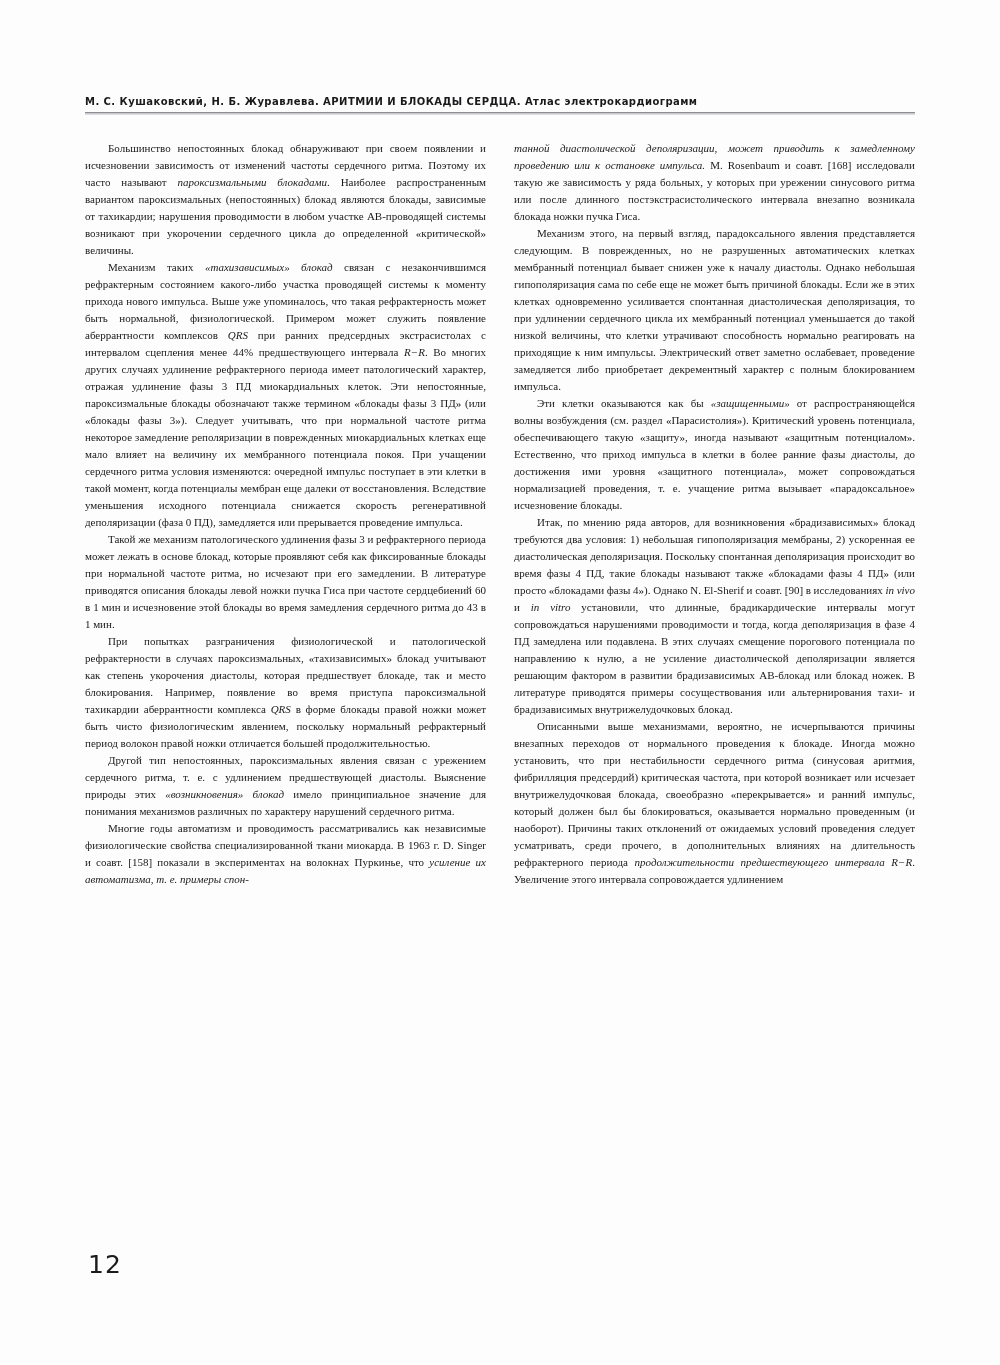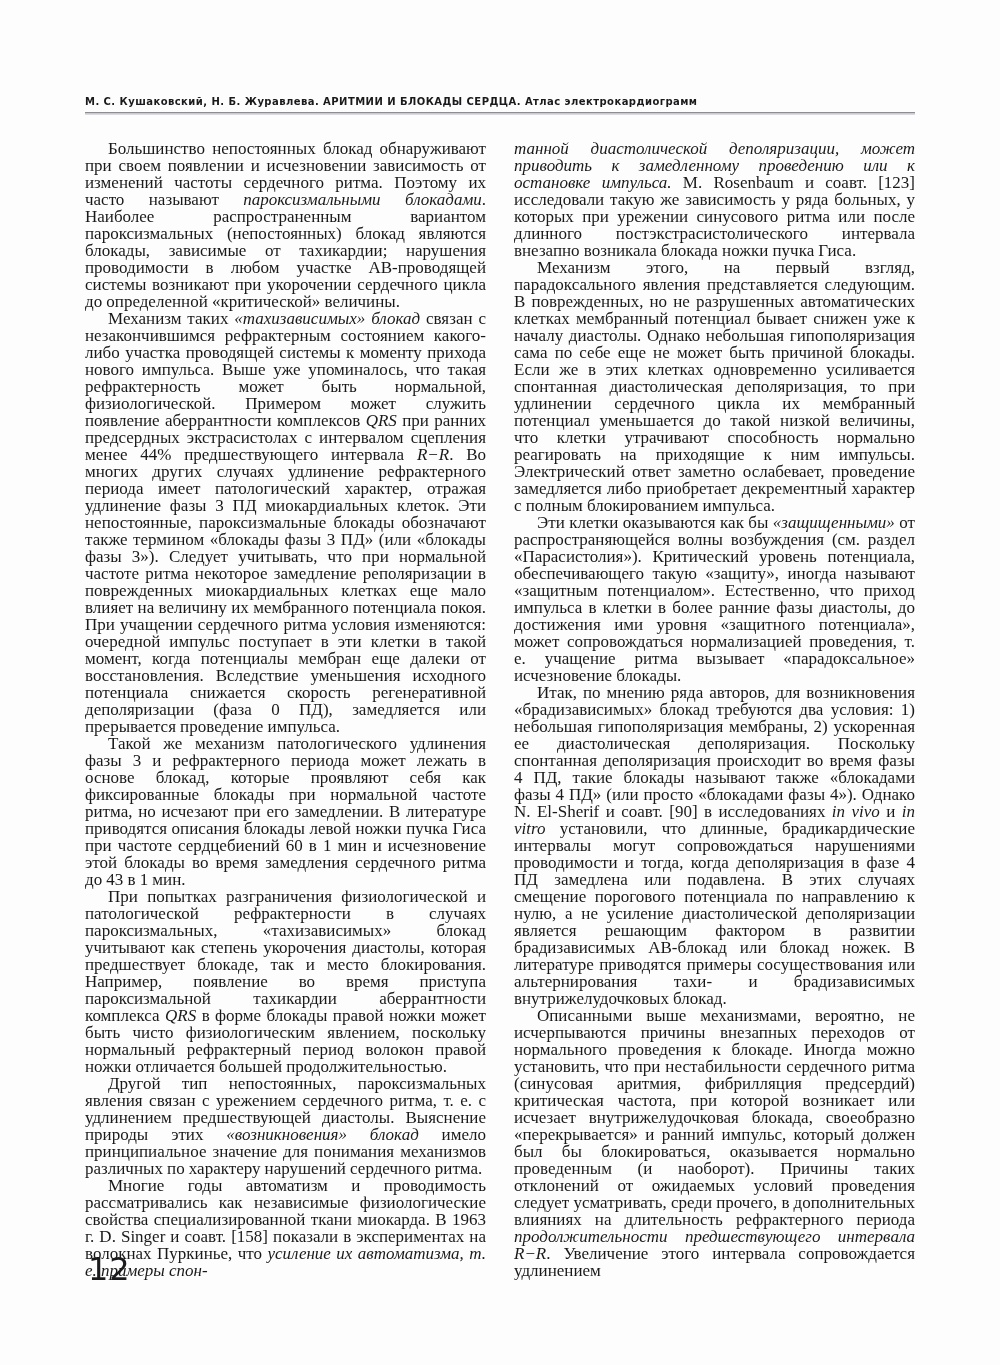--- a/index.html
+++ b/index.html
@@ -52,39 +52,39 @@
     gap: 28px;
   }
   .col {
     width: 401px;
   }
   .col p {
     margin: 0;
     text-align: justify;
     text-justify: inter-word;
     text-indent: 23px;
-    font-size: 17px;
+    font-size: 11px;
     line-height: 17.0px;
     hyphens: manual;
     word-spacing: -0.1px;
   }
   .col p.cont {
     text-indent: 0;
   }
   .col p i,
   .col p em {
   }
 
   
   .folio {
     position: absolute;
     left: 88px;
     top: 1250px;
     font-family: "DejaVu Sans", "Liberation Sans", sans-serif;
-    font-size: 32px;
+    font-size: 25px;
     font-weight: 400;
     letter-spacing: 1px;
     color: #1b1b1d;
   }
 </style>
 </head>
 <body>
 
 <div class="page">
 
@@ -96,21 +96,21 @@
   <div class="columns">
     <div class="col" id="left-col">
         <p><span>Большинство непостоянных блокад обнаруживают при своем появлении и исчезновении зависимость от изменений частоты сердечного ритма. Поэтому их часто называют </span><i>пароксизмальными блокадами</i><span>. Наиболее распространенным вариантом пароксизмальных (непостоянных) блокад являются блокады, зависимые от тахикардии; нарушения проводимости в любом участке АВ-проводящей системы возникают при укорочении сердечного цикла до определенной «критической» величины.</span></p>
         <p><span>Механизм таких </span><i>«тахизависимых» блокад</i><span> связан с незакончившимся рефрактерным состоянием какого-либо участка проводящей системы к моменту прихода нового импульса. Выше уже упоминалось, что такая рефрактерность может быть нормальной, физиологической. Примером может служить появление аберрантности комплексов </span><i>QRS</i><span> при ранних предсердных экстрасистолах с интервалом сцепления менее 44% предшествующего интервала </span><i>R−R</i><span>. Во многих других случаях удлинение рефрактерного периода имеет патологический характер, отражая удлинение фазы 3 ПД миокардиальных клеток. Эти непостоянные, пароксизмальные блокады обозначают также термином «блокады фазы 3 ПД» (или «блокады фазы 3»). Следует учитывать, что при нормальной частоте ритма некоторое замедление реполяризации в поврежденных миокардиальных клетках еще мало влияет на величину их мембранного потенциала покоя. При учащении сердечного ритма условия изменяются: очередной импульс поступает в эти клетки в такой момент, когда потенциалы мембран еще далеки от восстановления. Вследствие уменьшения исходного потенциала снижается скорость регенеративной деполяризации (фаза 0 ПД), замедляется или прерывается проведение импульса.</span></p>
         <p><span>Такой же механизм патологического удлинения фазы 3 и рефрактерного периода может лежать в основе блокад, которые проявляют себя как фиксированные блокады при нормальной частоте ритма, но исчезают при его замедлении. В литературе приводятся описания блокады левой ножки пучка Гиса при частоте сердцебиений 60 в 1 мин и исчезновение этой блокады во время замедления сердечного ритма до 43 в 1 мин.</span></p>
         <p><span>При попытках разграничения физиологической и патологической рефрактерности в случаях пароксизмальных, «тахизависимых» блокад учитывают как степень укорочения диастолы, которая предшествует блокаде, так и место блокирования. Например, появление во время приступа пароксизмальной тахикардии аберрантности комплекса </span><i>QRS</i><span> в форме блокады правой ножки может быть чисто физиологическим явлением, поскольку нормальный рефрактерный период волокон правой ножки отличается большей продолжительностью.</span></p>
         <p><span>Другой тип непостоянных, пароксизмальных явления связан с урежением сердечного ритма, т. е. с удлинением предшествующей диастолы. Выяснение природы этих </span><i>«возникновения» блокад</i><span> имело принципиальное значение для понимания механизмов различных по характеру нарушений сердечного ритма.</span></p>
         <p><span>Многие годы автоматизм и проводимость рассматривались как независимые физиологические свойства специализированной ткани миокарда. В 1963 г. D. Singer и соавт. [158] показали в экспериментах на волокнах Пуркинье, что </span><i>усиление их автоматизма, т. е. примеры спон-</i></p>
       </div>
     <div class="col" id="right-col">
-        <p class="cont"><i>танной диастолической деполяризации, может приводить к замедленному проведению или к остановке импульса.</i><span> M. Rosenbaum и соавт. [123] исследовали такую же зависимость у ряда больных, у которых при урежении синусового ритма или после длинного постэкстрасистолического интервала внезапно возникала блокада ножки пучка Гиса.</span></p>
+        <p class="cont"><i>танной диастолической деполяризации, может приводить к замедленному проведению или к остановке импульса.</i><span> M. Rosenbaum и соавт. [168] исследовали такую же зависимость у ряда больных, у которых при урежении синусового ритма или после длинного постэкстрасистолического интервала внезапно возникала блокада ножки пучка Гиса.</span></p>
         <p><span>Механизм этого, на первый взгляд, парадоксального явления представляется следующим. В поврежденных, но не разрушенных автоматических клетках мембранный потенциал бывает снижен уже к началу диастолы. Однако небольшая гипополяризация сама по себе еще не может быть причиной блокады. Если же в этих клетках одновременно усиливается спонтанная диастолическая деполяризация, то при удлинении сердечного цикла их мембранный потенциал уменьшается до такой низкой величины, что клетки утрачивают способность нормально реагировать на приходящие к ним импульсы. Электрический ответ заметно ослабевает, проведение замедляется либо приобретает декрементный характер с полным блокированием импульса.</span></p>
         <p><span>Эти клетки оказываются как бы </span><i>«защищенными»</i><span> от распространяющейся волны возбуждения (см. раздел «Парасистолия»). Критический уровень потенциала, обеспечивающего такую «защиту», иногда называют «защитным потенциалом». Естественно, что приход импульса в клетки в более ранние фазы диастолы, до достижения ими уровня «защитного потенциала», может сопровождаться нормализацией проведения, т. е. учащение ритма вызывает «парадоксальное» исчезновение блокады.</span></p>
         <p><span>Итак, по мнению ряда авторов, для возникновения «брадизависимых» блокад требуются два условия: 1) небольшая гипополяризация мембраны, 2) ускоренная ее диастолическая деполяризация. Поскольку спонтанная деполяризация происходит во время фазы 4 ПД, такие блокады называют также «блокадами фазы 4 ПД» (или просто «блокадами фазы 4»). Однако N. El-Sherif и соавт. [90] в исследованиях </span><i>in vivo</i><span> и </span><i>in vitro</i><span> установили, что длинные, брадикардические интервалы могут сопровождаться нарушениями проводимости и тогда, когда деполяризация в фазе 4 ПД замедлена или подавлена. В этих случаях смещение порогового потенциала по направлению к нулю, а не усиление диастолической деполяризации является решающим фактором в развитии брадизависимых АВ-блокад или блокад ножек. В литературе приводятся примеры сосуществования или альтернирования тахи- и брадизависимых внутрижелудочковых блокад.</span></p>
         <p><span>Описанными выше механизмами, вероятно, не исчерпываются причины внезапных переходов от нормального проведения к блокаде. Иногда можно установить, что при нестабильности сердечного ритма (синусовая аритмия, фибрилляция предсердий) критическая частота, при которой возникает или исчезает внутрижелудочковая блокада, своеобразно «перекрывается» и ранний импульс, который должен был бы блокироваться, оказывается нормально проведенным (и наоборот). Причины таких отклонений от ожидаемых условий проведения следует усматривать, среди прочего, в дополнительных влияниях на длительность рефрактерного периода </span><i>продолжительности предшествующего интервала R−R</i><span>. Увеличение этого интервала сопровождается удлинением</span></p>
       </div>
   </div>
 
   <div class="folio">12</div>
 
 </div>

